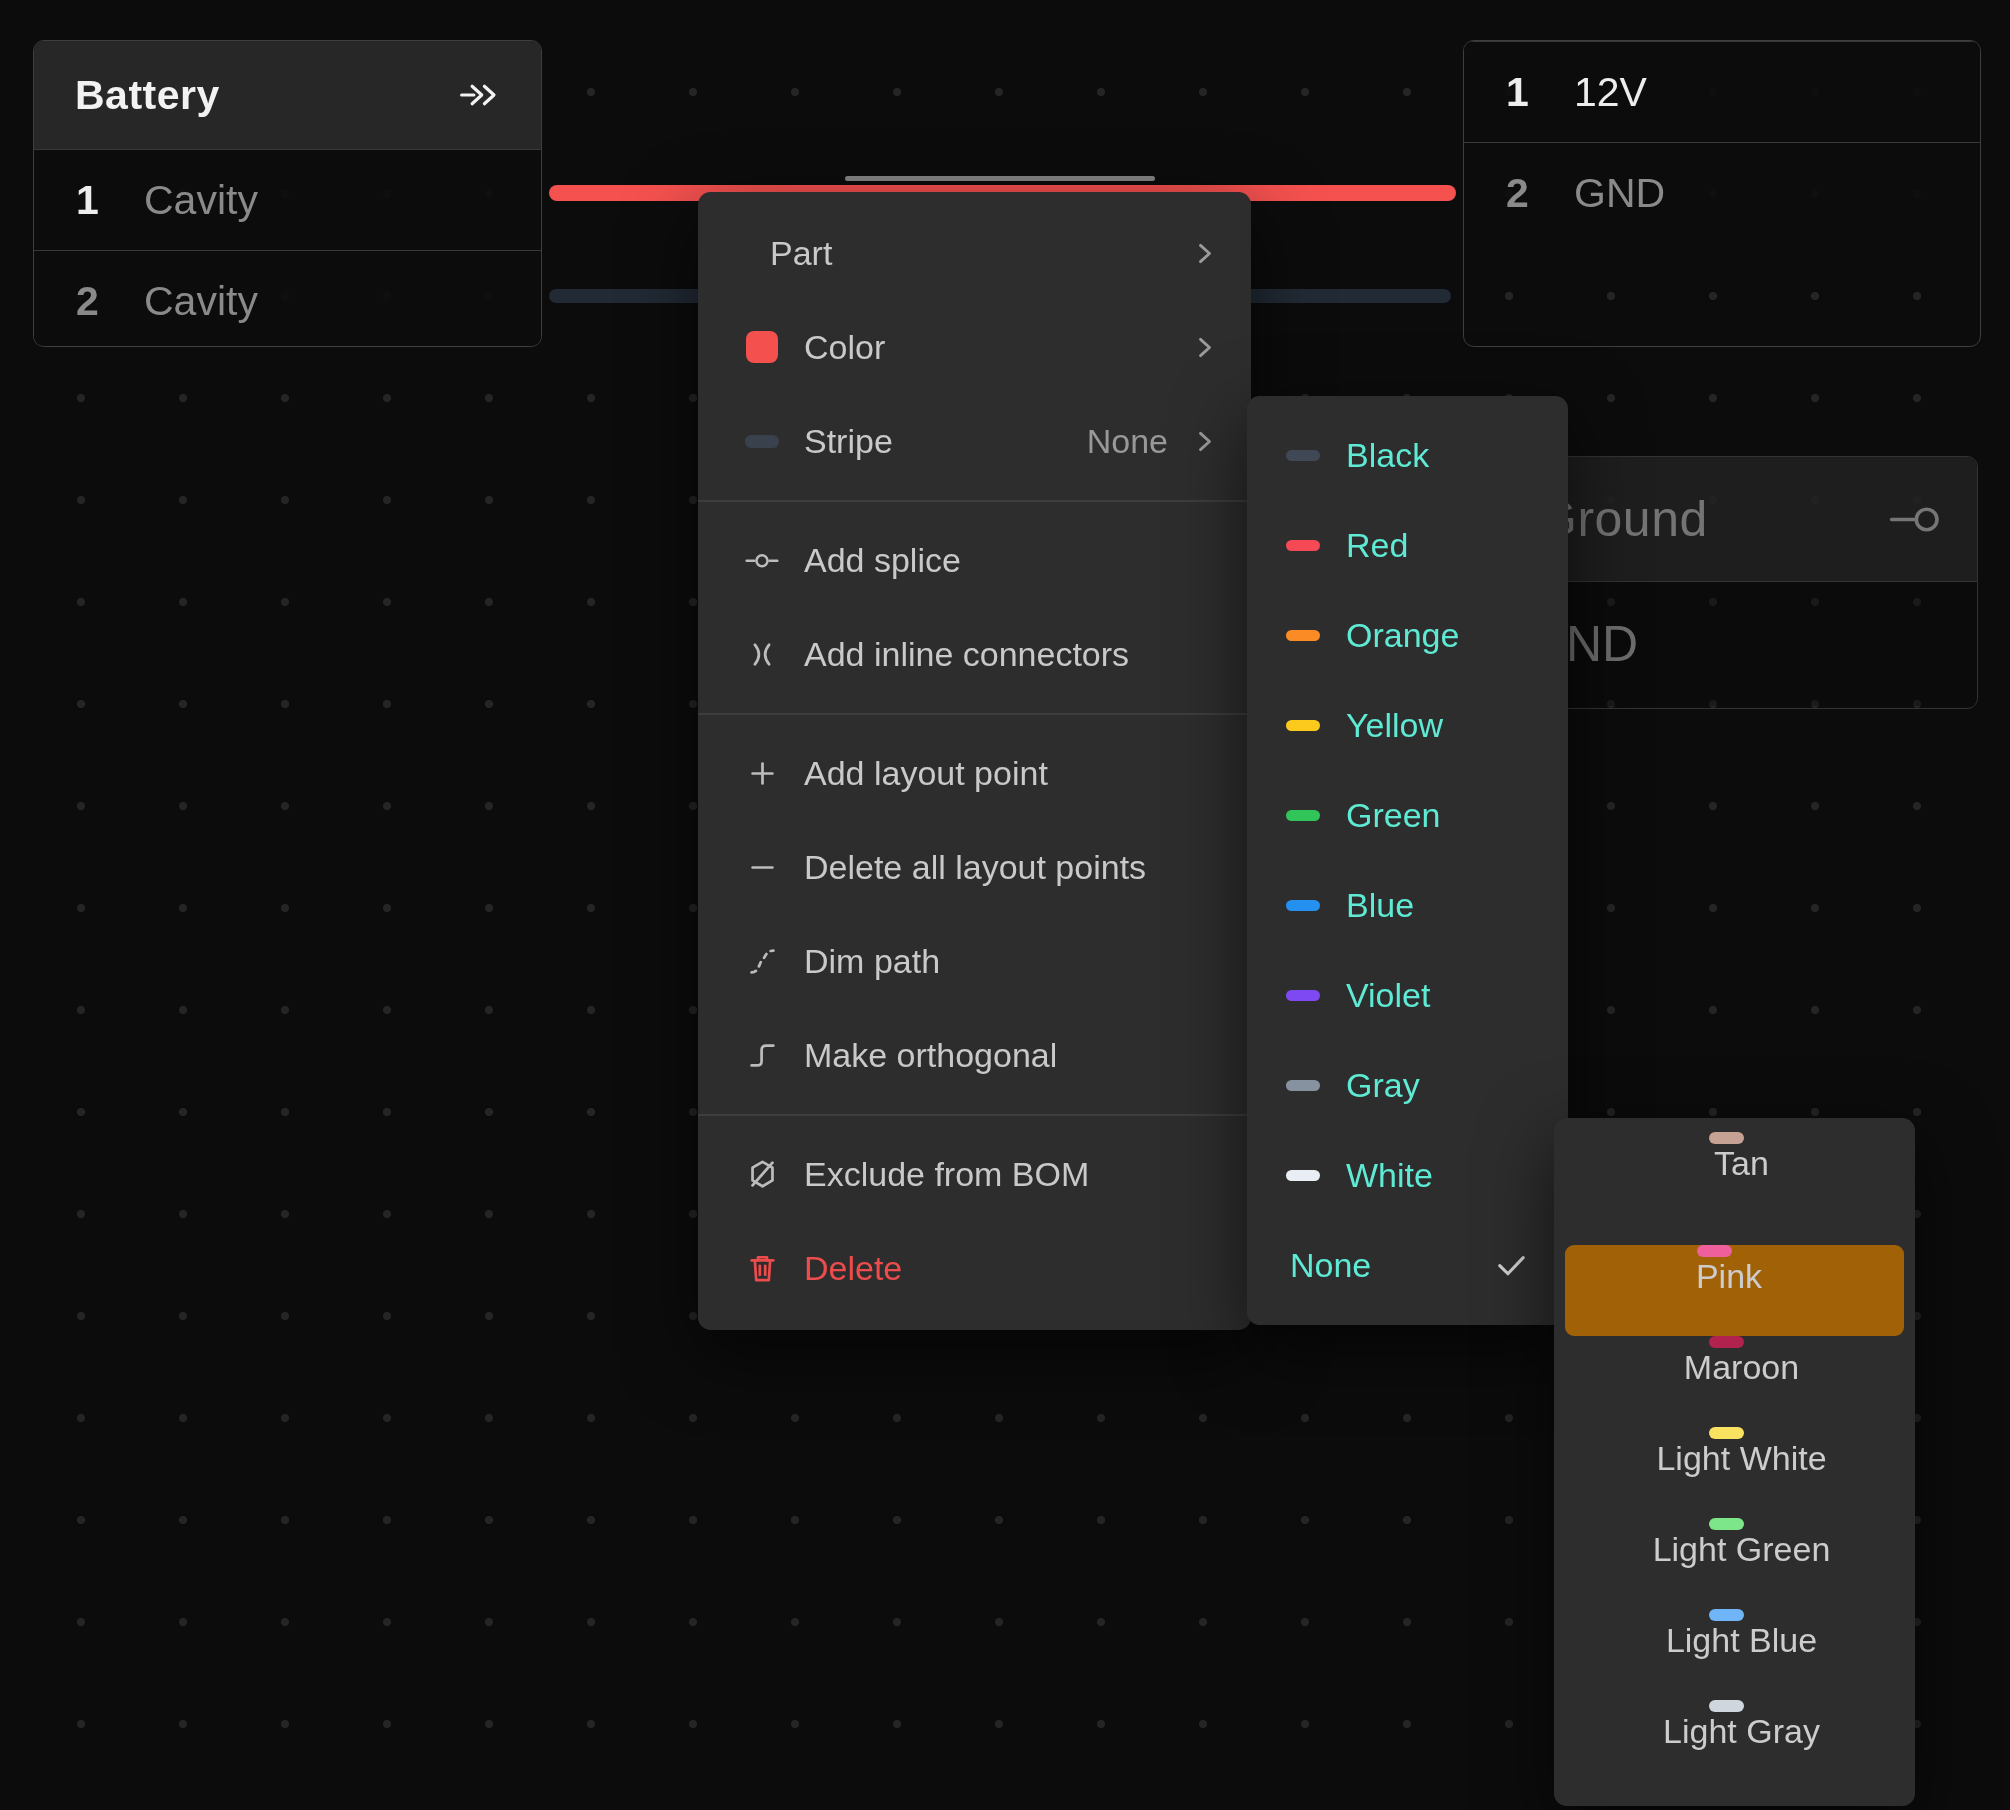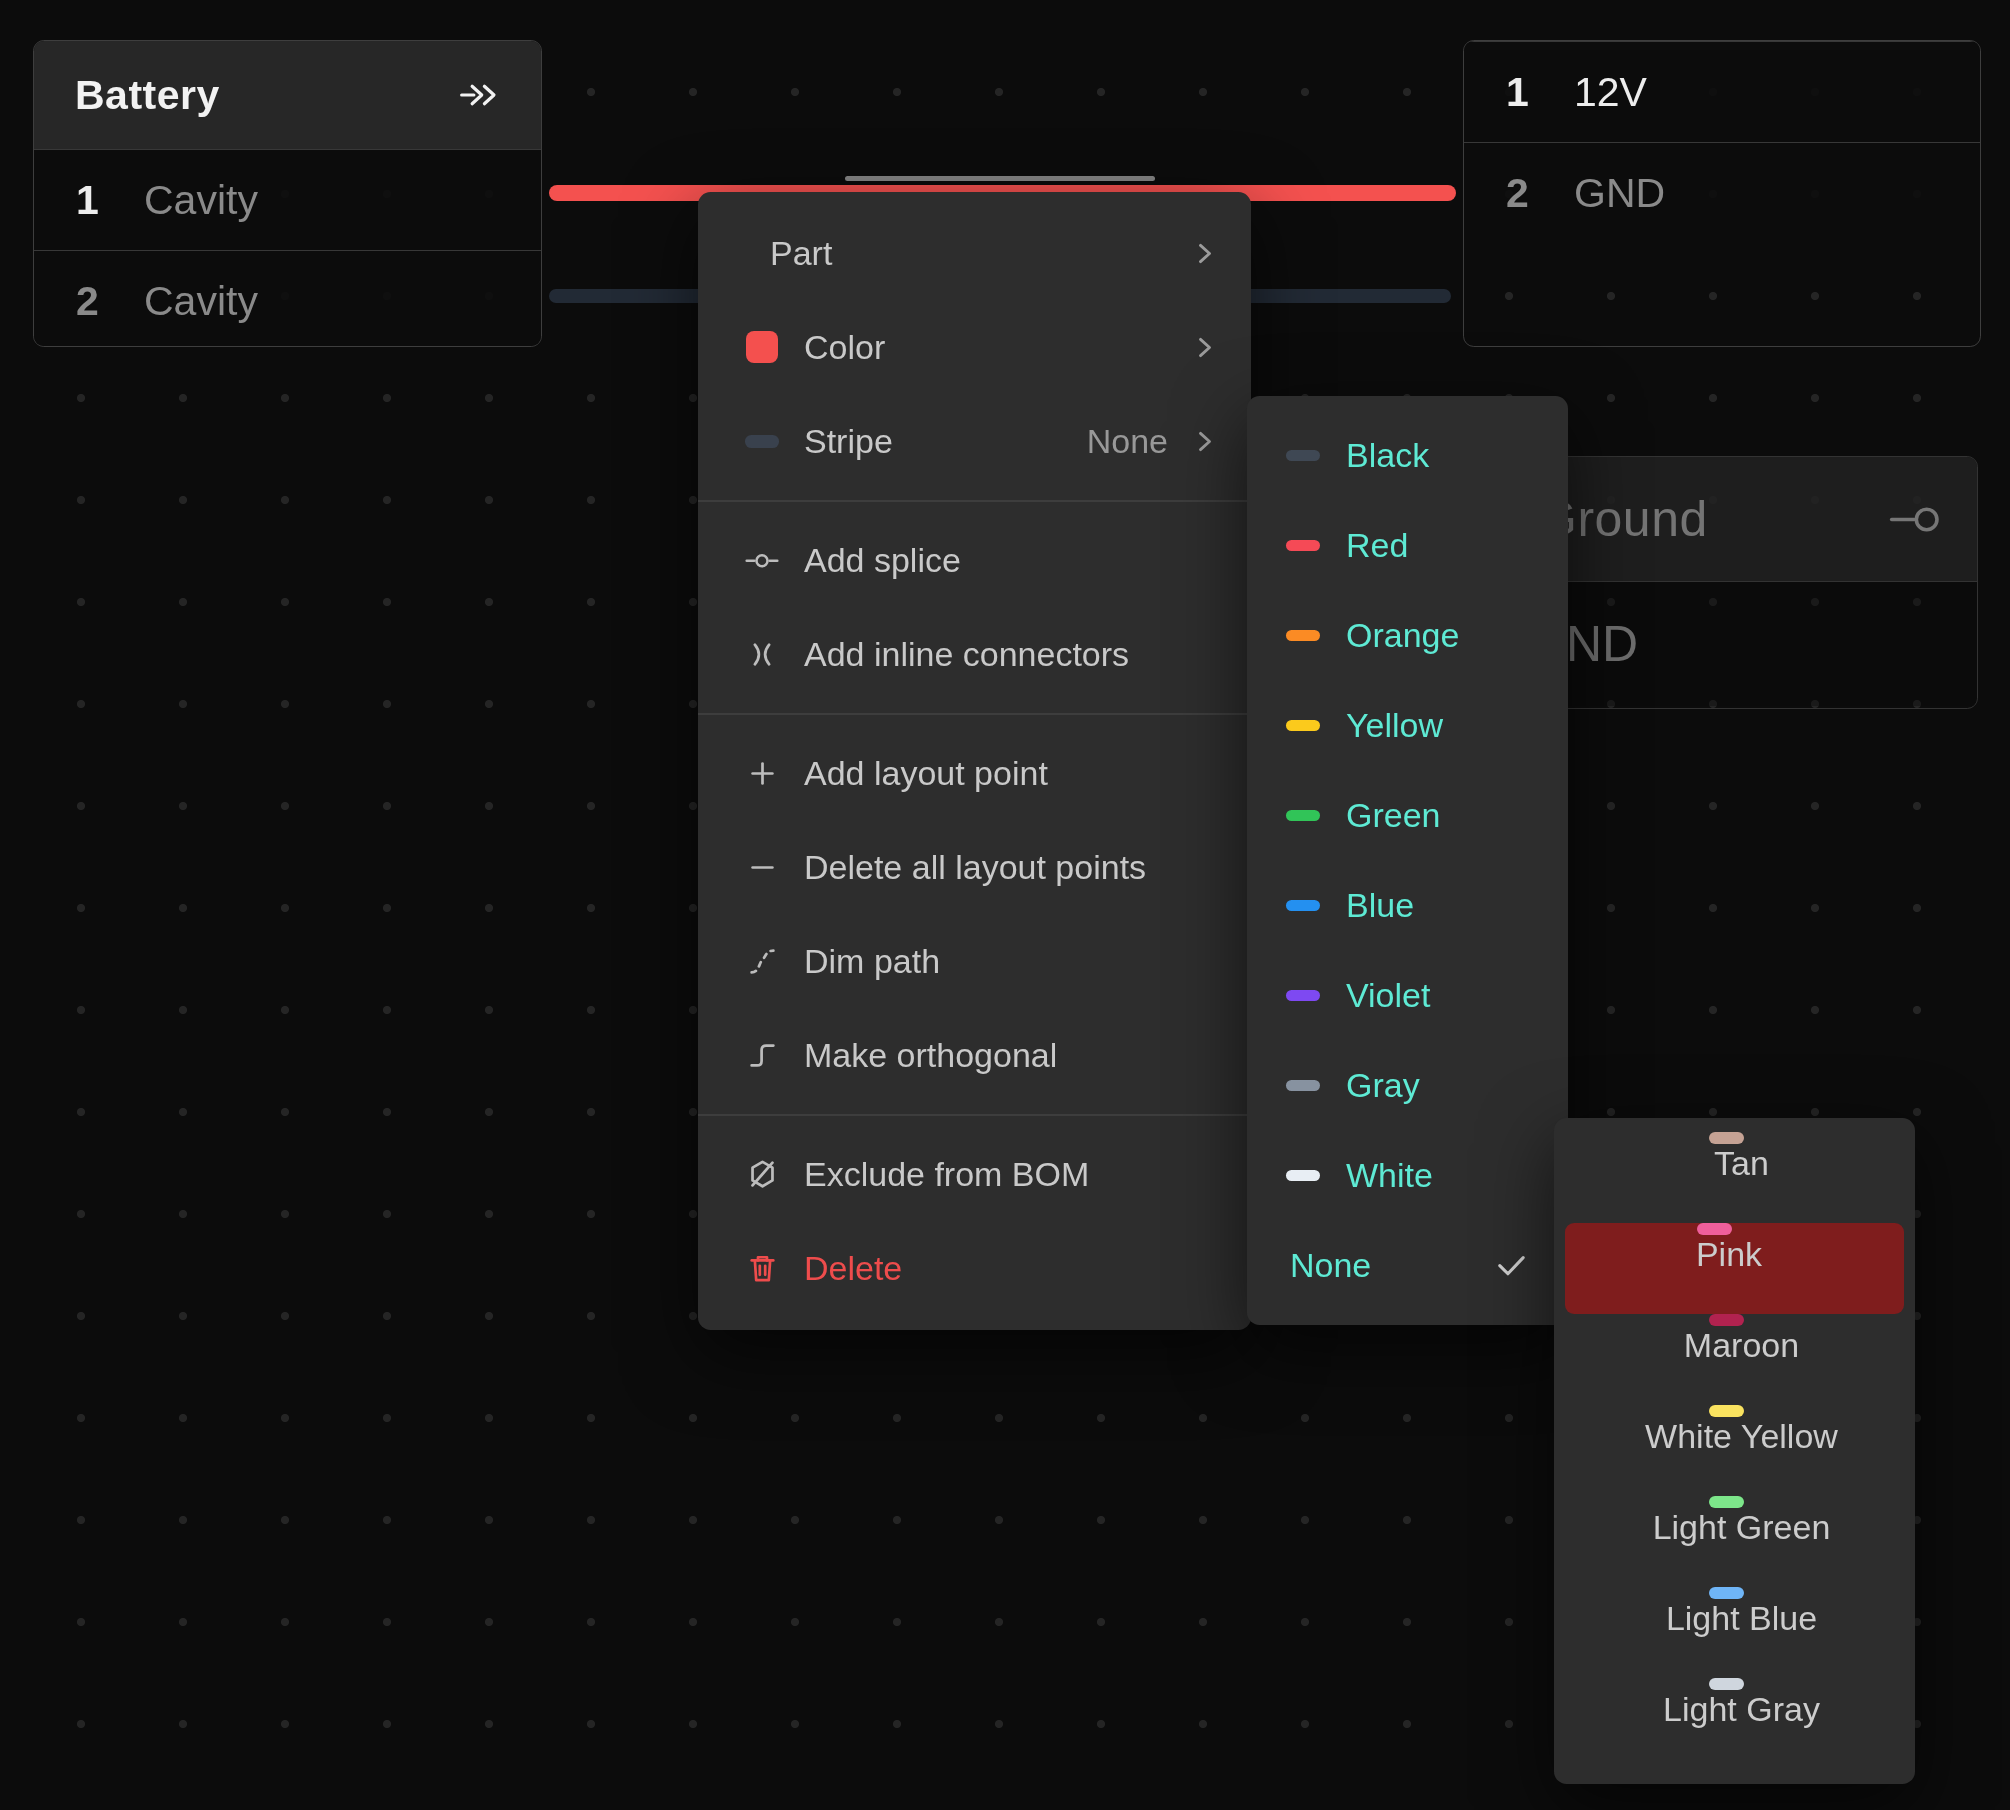--- a/index.html
+++ b/index.html
@@ -53,21 +53,21 @@
   .stripe-pill{width:34px;height:12.6px;border-radius:6.3px;}
   
   .ci{display:flex;align-items:center;height:90px;padding:0 41px 0 39px;}
   .ci .pill{width:34px;height:11.7px;border-radius:6.3px;margin-right:26px;flex:none;}
   .ci .ci-label{font-size:34px;color:#5eead4;white-space:nowrap;}
   .ci.textonly{padding-left:43px;}
   
   .mc{display:flex;align-items:center;height:91px;padding:0 27px 0 41px;margin:0 10.8px;border-radius:9px;flex-direction:column;}
   .mc .pill{width:35px;height:11.7px;border-radius:6.3px;margin-right:30px;flex:none;}
   .mc .ci-label{font-size:34px;color:#cccccc;white-space:nowrap;}
-  .mc.highlight{background:#7f1d1d;padding-left:16px;}
+  .mc.highlight{background:#a16207;padding-left:16px;margin-top:22px;}
   svg{display:block;}
 </style>
 </head>
 <body>
 
 <div id="wire-red" class="wire" style="background-color: rgb(244, 81, 79);"></div>
 <div id="wire-dark" class="wire" style="background-color: rgb(34, 42, 53);"></div>
 <div id="segment-indicator" class="wire" style="background-color: rgb(132, 132, 132);"></div>
 
 <div id="battery-panel" class="panel">
@@ -299,21 +299,21 @@
   <div class="mc highlight">
     <span class="pill" style="background-color: rgb(239, 95, 155);"></span>
     <span class="ci-label">Pink</span>
   </div>
   <div class="mc">
     <span class="pill" style="background-color: rgb(177, 34, 79);"></span>
     <span class="ci-label">Maroon</span>
   </div>
   <div class="mc">
     <span class="pill" style="background-color: rgb(249, 226, 95);"></span>
-    <span class="ci-label">White Yellow</span>
+    <span class="ci-label">Light White</span>
   </div>
   <div class="mc">
     <span class="pill" style="background-color: rgb(125, 230, 138);"></span>
     <span class="ci-label">Light Green</span>
   </div>
   <div class="mc">
     <span class="pill" style="background-color: rgb(111, 181, 247);"></span>
     <span class="ci-label">Light Blue</span>
   </div>
   <div class="mc">

